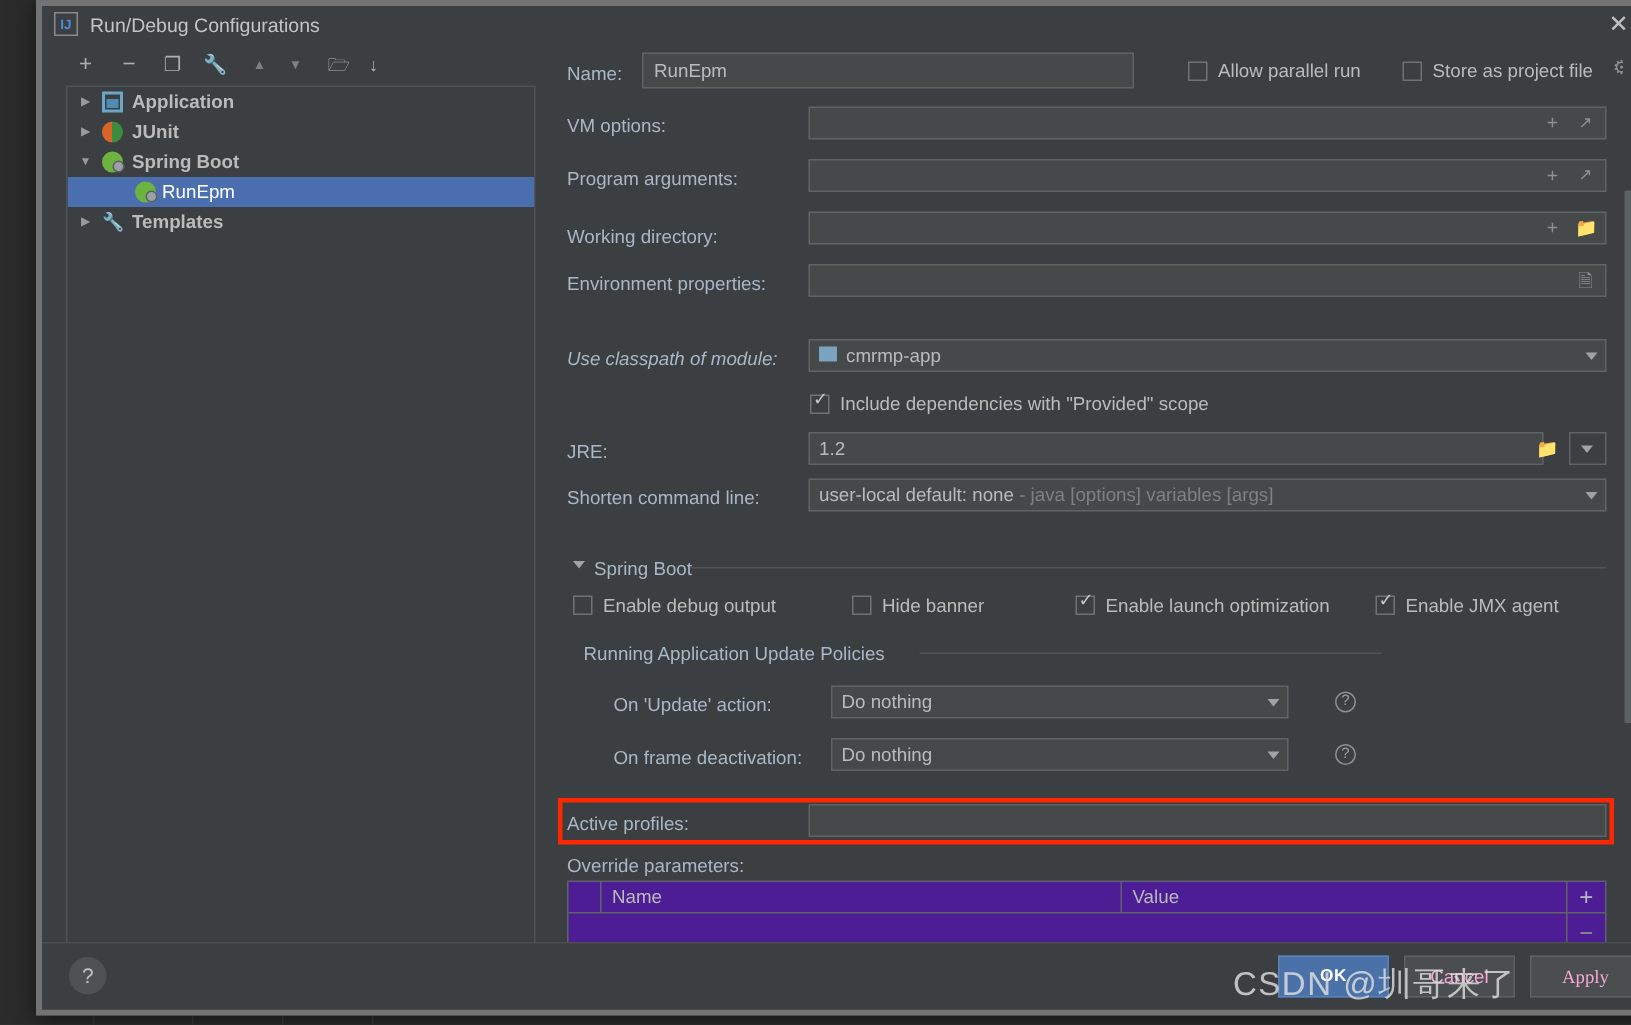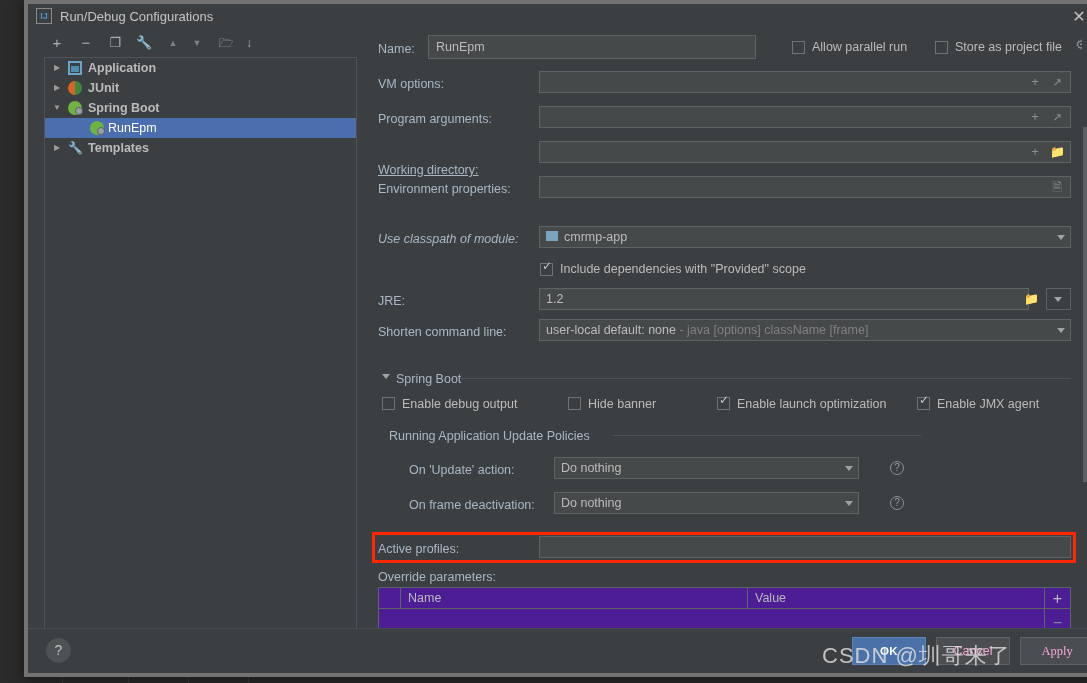--- a/index.html
+++ b/index.html
@@ -170,21 +170,21 @@
     <div class="flabel" style="left:10px;top:42px;">VM options:</div>
     <div class="field" style="left:171px;top:39px;width:532px;"></div>
     <div class="ficon" style="left:660px;top:40px;width:14px;">+</div>
     <div class="ficon" style="left:682px;top:40px;width:14px;font-size:11px;">↗</div>
 
     <div class="flabel" style="left:10px;top:77px;">Program arguments:</div>
     <div class="field" style="left:171px;top:74px;width:532px;"></div>
     <div class="ficon" style="left:660px;top:75px;width:14px;">+</div>
     <div class="ficon" style="left:682px;top:75px;width:14px;font-size:11px;">↗</div>
 
-    <div class="flabel" style="left:10px;top:128px;text-decoration:underline;">Working directory:</div>
+    <div class="flabel" style="left:10px;top:116px;">Working directory:</div>
     <div class="field" style="left:171px;top:109px;width:532px;"></div>
     <div class="ficon" style="left:660px;top:110px;width:14px;">+</div>
     <div class="ficon" style="left:682px;top:110px;width:14px;font-size:12px;">📁</div>
 
     <div class="flabel" style="left:10px;top:147px;">Environment properties:</div>
     <div class="field" style="left:171px;top:144px;width:532px;"></div>
     <div class="ficon" style="left:682px;top:145px;width:14px;font-size:12px;">🗎</div>
 
     <div class="flabel" style="left:10px;top:197px;font-style:italic;">Use classpath of module:</div>
     <div class="field" style="left:171px;top:194px;width:532px;padding-left:24px;">cmrmp-app</div>
@@ -194,21 +194,21 @@
     <div class="cbx checked" style="left:172px;top:231px;"></div>
     <div class="cbl" style="left:192px;top:231px;">Include dependencies with "Provided" scope</div>
 
     <div class="flabel" style="left:10px;top:259px;">JRE:</div>
     <div class="field" style="left:171px;top:256px;width:490px;">1.2</div>
     <div class="ficon" style="left:656px;top:257px;width:14px;font-size:12px;">📁</div>
     <div class="field plain" style="left:678px;top:256px;width:25px;"></div>
     <div class="caret" style="left:686px;top:265px;"></div>
 
     <div class="flabel" style="left:10px;top:290px;">Shorten command line:</div>
-    <div class="field" style="left:171px;top:287px;width:532px;"><span>user-local default: none</span><span class="fsub"> - java [options] className [frame]</span></div>
+    <div class="field" style="left:171px;top:287px;width:532px;"><span>user-local default: none</span><span class="fsub"> - java [options] variables [args]</span></div>
     <div class="caret" style="left:689px;top:296px;"></div>
 
     <div style="position:absolute;left:14px;top:341px;width:9px;height:9px;">
       <div class="caret" style="left:0;top:1px;"></div>
     </div>
     <div class="sep-title" style="left:28px;top:340px;">Spring Boot</div>
     <div class="sep-line" style="left:92px;top:346px;width:611px;"></div>
 
     <div class="cbx" style="left:14px;top:365px;"></div>
     <div class="cbl" style="left:34px;top:366px;">Enable debug output</div>

